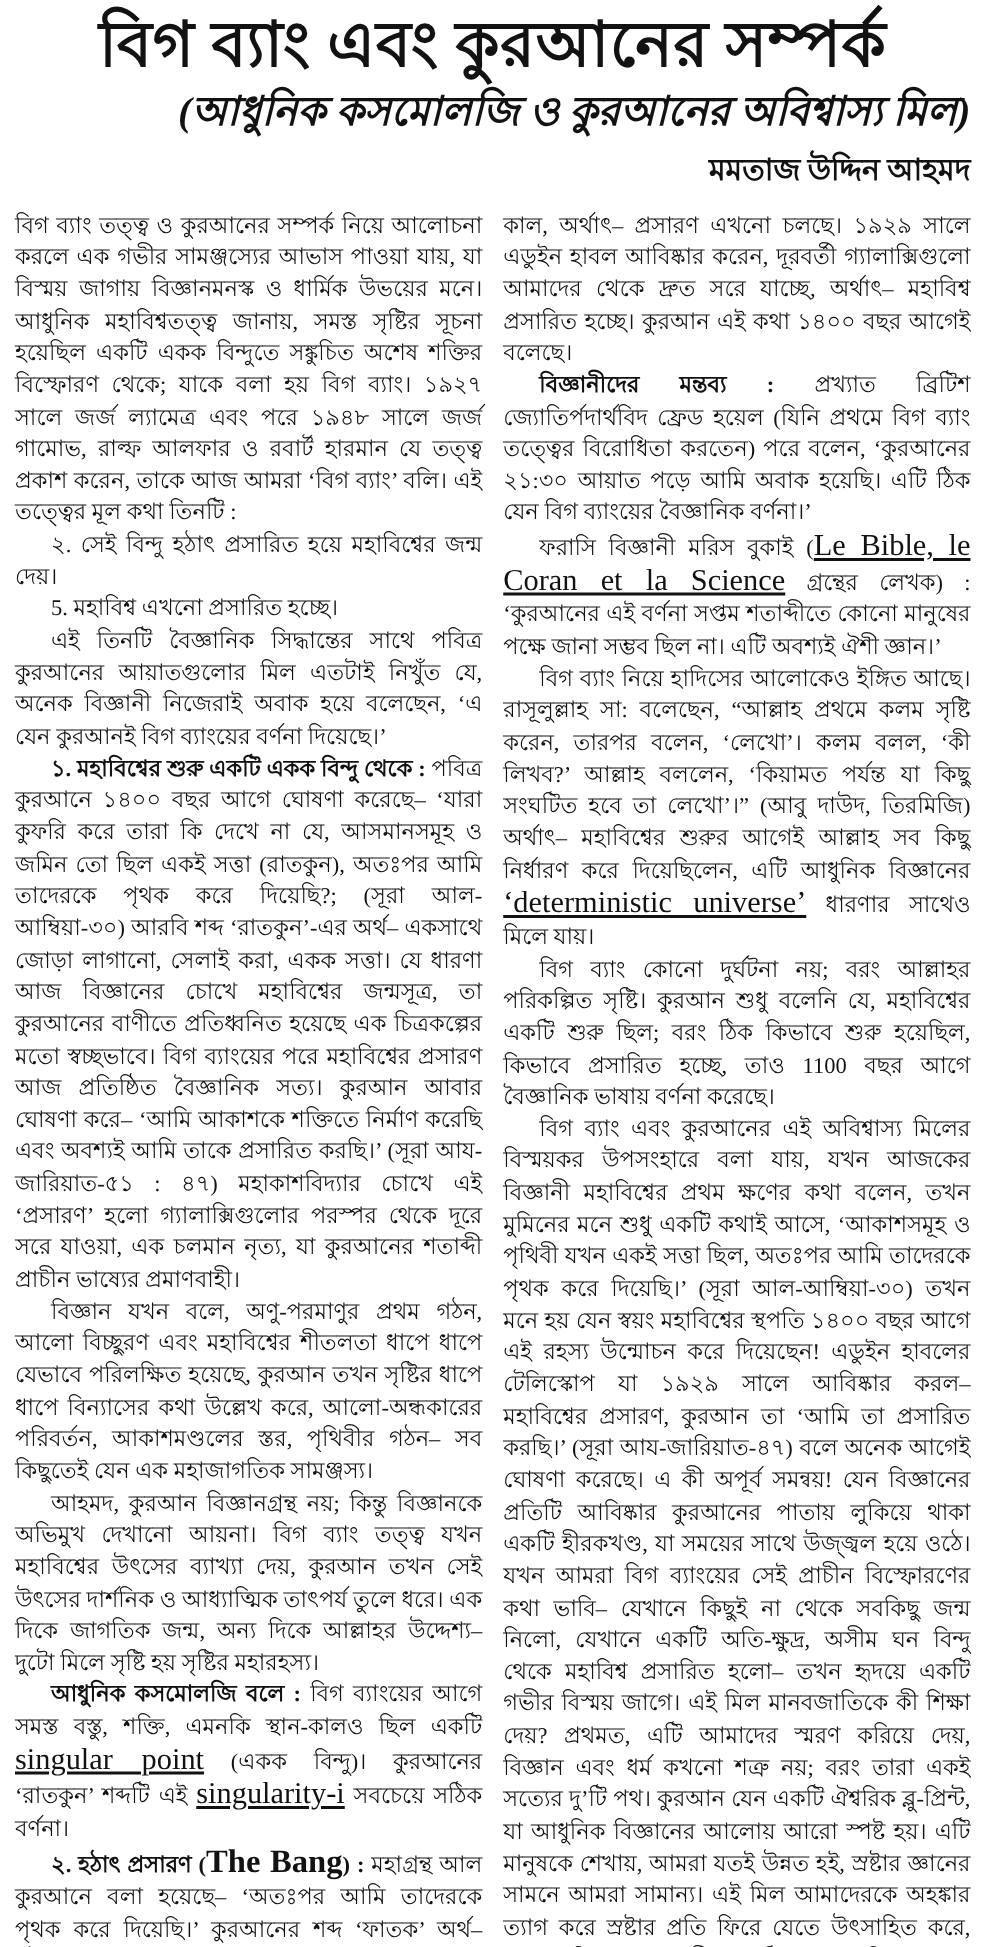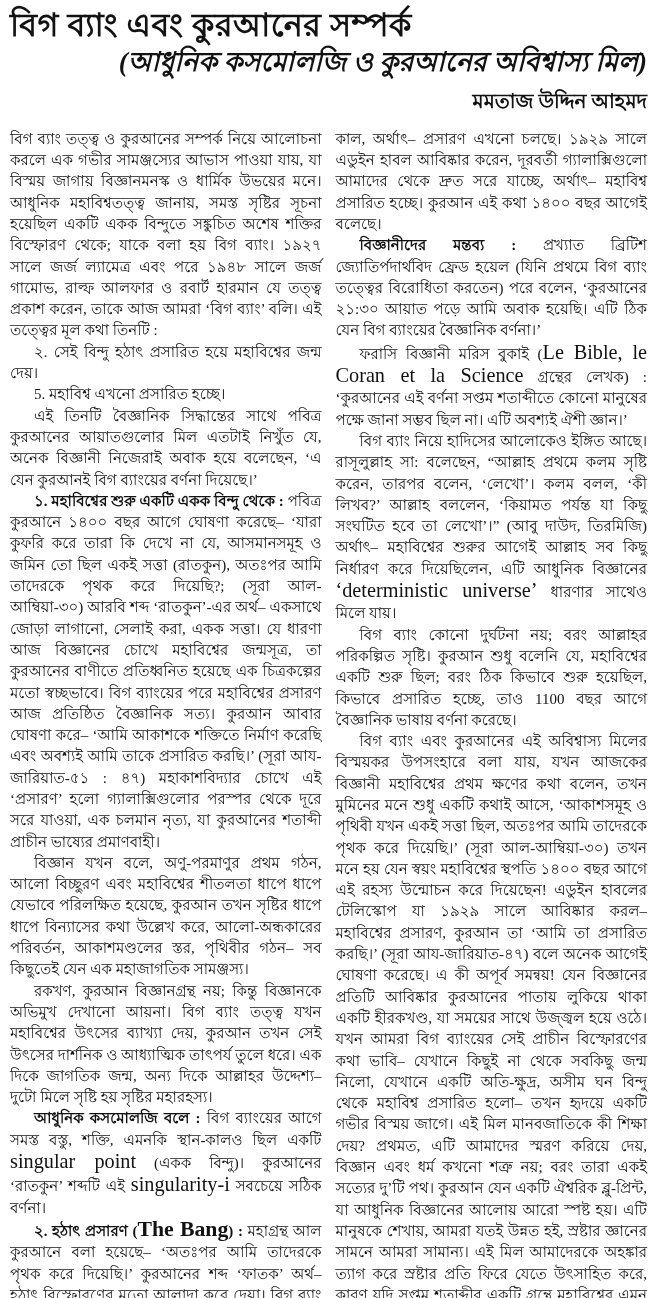--- a/index.html
+++ b/index.html
@@ -6,22 +6,22 @@
   body {
     width: 657px; height: 1298px;
     background: #ffffff;
     color: #121212;
     font-family: "Liberation Serif", "DejaVu Serif", serif;
     overflow: hidden;
   }
   .page { padding: 4px 10px 0 10px; box-sizing: border-box; width: 657px; }
   .title {
     margin: 2px 0 0 0;
-    font-size: 32px; font-weight: 700;
-    line-height: 1.2;
+    font-size: 42px; font-weight: 700;
+    text-align: center; line-height: 1.2;
     letter-spacing: 0.5px;
   }
   .subtitle {
     font-size: 27px; font-style: italic; font-weight: 600;
     text-align: right; line-height: 1.2; margin-top: 2px;
   }
   .author {
     font-size: 20px; font-weight: 700;
     text-align: right; margin-top: 7px;
   }
@@ -33,21 +33,21 @@
     flex: 1 1 0; min-width: 0;
     font-size: 15px; line-height: 1.42;
     text-align: justify;
     text-justify: inter-word;
   }
   .para { margin: 0; text-indent: 1.6em; word-break: break-word; }
   .para.noindent { text-indent: 0; }
   .seg-bold { font-weight: 700; }
   .seg-latin {
     font-family: "Liberation Serif", "DejaVu Serif", serif;
-    font-size: 1.35em; line-height: 1;
+    font-size: 1.35em; line-height: 1; text-decoration: underline;
   }
   .seg-latin-bold {
     font-family: "Liberation Serif", "DejaVu Serif", serif;
     font-size: 1.45em; line-height: 1; font-weight: 700; margin-top: 20px;
   }
 </style>
 </head>
 <body>
 
 <div class="page">
@@ -55,21 +55,21 @@
   <div class="subtitle">(আধুনিক কসমোলজি ও কুরআনের অবিশ্বাস্য মিল)</div>
   <div class="author">মমতাজ উদ্দিন আহমদ</div>
   <div class="columns">
     <div class="column" id="col-left">
         <p class="para noindent"><span class="seg seg-normal">বিগ ব্যাং তত্ত্ব ও কুরআনের সম্পর্ক নিয়ে আলোচনা করলে এক গভীর সামঞ্জস্যের আভাস পাওয়া যায়, যা বিস্ময় জাগায় বিজ্ঞানমনস্ক ও ধার্মিক উভয়ের মনে। আধুনিক মহাবিশ্বতত্ত্ব জানায়, সমস্ত সৃষ্টির সূচনা হয়েছিল একটি একক বিন্দুতে সঙ্কুচিত অশেষ শক্তির বিস্ফোরণ থেকে; যাকে বলা হয় বিগ ব্যাং। ১৯২৭ সালে জর্জ ল্যামেত্র এবং পরে ১৯৪৮ সালে জর্জ গামোভ, রাল্ফ আলফার ও রবার্ট হারমান যে তত্ত্ব প্রকাশ করেন, তাকে আজ আমরা ‘বিগ ব্যাং’ বলি। এই তত্ত্বের মূল কথা তিনটি :</span></p>
         <p class="para"><span class="seg seg-normal">২. সেই বিন্দু হঠাৎ প্রসারিত হয়ে মহাবিশ্বের জন্ম দেয়।</span></p>
         <p class="para"><span class="seg seg-normal">5. মহাবিশ্ব এখনো প্রসারিত হচ্ছে।</span></p>
         <p class="para"><span class="seg seg-normal">এই তিনটি বৈজ্ঞানিক সিদ্ধান্তের সাথে পবিত্র কুরআনের আয়াতগুলোর মিল এতটাই নিখুঁত যে, অনেক বিজ্ঞানী নিজেরাই অবাক হয়ে বলেছেন, ‘এ যেন কুরআনই বিগ ব্যাংয়ের বর্ণনা দিয়েছে।’</span></p>
         <p class="para"><span class="seg seg-bold">১. মহাবিশ্বের শুরু একটি একক বিন্দু থেকে :</span><span class="seg seg-normal"> পবিত্র কুরআনে ১৪০০ বছর আগে ঘোষণা করেছে– ‘যারা কুফরি করে তারা কি দেখে না যে, আসমানসমূহ ও জমিন তো ছিল একই সত্তা (রাতকুন), অতঃপর আমি তাদেরকে পৃথক করে দিয়েছি?; (সূরা আল-আম্বিয়া-৩০) আরবি শব্দ ‘রাতকুন’-এর অর্থ– একসাথে জোড়া লাগানো, সেলাই করা, একক সত্তা।  যে ধারণা আজ বিজ্ঞানের চোখে মহাবিশ্বের জন্মসূত্র, তা কুরআনের বাণীতে প্রতিধ্বনিত হয়েছে এক চিত্রকল্পের মতো স্বচ্ছভাবে। বিগ ব্যাংয়ের পরে মহাবিশ্বের প্রসারণ আজ প্রতিষ্ঠিত বৈজ্ঞানিক সত্য। কুরআন আবার ঘোষণা করে– ‘আমি আকাশকে শক্তিতে নির্মাণ করেছি এবং অবশ্যই আমি তাকে প্রসারিত করছি।’ (সূরা আয-জারিয়াত-৫১ : ৪৭) মহাকাশবিদ্যার চোখে এই ‘প্রসারণ’ হলো গ্যালাক্সিগুলোর পরস্পর থেকে দূরে সরে যাওয়া, এক চলমান নৃত্য, যা কুরআনের শতাব্দী প্রাচীন ভাষ্যের প্রমাণবাহী।</span></p>
         <p class="para"><span class="seg seg-normal">বিজ্ঞান যখন বলে, অণু-পরমাণুর প্রথম গঠন, আলো বিচ্ছুরণ এবং মহাবিশ্বের শীতলতা ধাপে ধাপে যেভাবে পরিলক্ষিত হয়েছে, কুরআন তখন সৃষ্টির ধাপে ধাপে বিন্যাসের কথা উল্লেখ করে, আলো-অন্ধকারের পরিবর্তন, আকাশমণ্ডলের স্তর, পৃথিবীর গঠন– সব কিছুতেই যেন এক মহাজাগতিক সামঞ্জস্য।</span></p>
-        <p class="para"><span class="seg seg-normal">রকখণ, কুরআন বিজ্ঞানগ্রন্থ নয়; কিন্তু বিজ্ঞানকে অভিমুখ দেখানো আয়না। বিগ ব্যাং তত্ত্ব যখন মহাবিশ্বের উৎসের ব্যাখ্যা দেয়, কুরআন তখন সেই উৎসের দার্শনিক ও আধ্যাত্মিক তাৎপর্য তুলে ধরে। এক দিকে জাগতিক জন্ম, অন্য দিকে আল্লাহর উদ্দেশ্য– দুটো মিলে সৃষ্টি হয় সৃষ্টির মহারহস্য।</span></p>
+        <p class="para"><span class="seg seg-normal">আহমদ, কুরআন বিজ্ঞানগ্রন্থ নয়; কিন্তু বিজ্ঞানকে অভিমুখ দেখানো আয়না। বিগ ব্যাং তত্ত্ব যখন মহাবিশ্বের উৎসের ব্যাখ্যা দেয়, কুরআন তখন সেই উৎসের দার্শনিক ও আধ্যাত্মিক তাৎপর্য তুলে ধরে। এক দিকে জাগতিক জন্ম, অন্য দিকে আল্লাহর উদ্দেশ্য– দুটো মিলে সৃষ্টি হয় সৃষ্টির মহারহস্য।</span></p>
         <p class="para"><span class="seg seg-bold">আধুনিক কসমোলজি বলে :</span><span class="seg seg-normal"> বিগ ব্যাংয়ের আগে সমস্ত বস্তু, শক্তি, এমনকি স্থান-কালও ছিল একটি </span><span class="seg seg-latin">singular point</span><span class="seg seg-normal"> (একক বিন্দু)। কুরআনের ‘রাতকুন’ শব্দটি এই </span><span class="seg seg-latin">singularity-i</span><span class="seg seg-normal"> সবচেয়ে সঠিক বর্ণনা।</span></p>
         <p class="para"><span class="seg seg-bold">২. হঠাৎ প্রসারণ (</span><span class="seg seg-latin-bold">The Bang</span><span class="seg seg-bold">) :</span><span class="seg seg-normal"> মহাগ্রন্থ আল কুরআনে বলা হয়েছে– ‘অতঃপর আমি তাদেরকে পৃথক করে দিয়েছি।’ কুরআনের শব্দ ‘ফাতক’ অর্থ– হঠাৎ বিস্ফোরণের মতো আলাদা করে দেয়া।  বিগ ব্যাং তত্ত্বের নামই তো ‘বিস্ফোরণ’ (</span></p>
       </div>
     <div class="column" id="col-right">
         <p class="para noindent"><span class="seg seg-normal">কাল, অর্থাৎ– প্রসারণ এখনো চলছে। ১৯২৯ সালে এডুইন হাবল আবিষ্কার করেন, দূরবর্তী গ্যালাক্সিগুলো আমাদের থেকে দ্রুত সরে যাচ্ছে, অর্থাৎ– মহাবিশ্ব প্রসারিত হচ্ছে। কুরআন এই কথা ১৪০০ বছর আগেই বলেছে।</span></p>
         <p class="para"><span class="seg seg-bold">বিজ্ঞানীদের মন্তব্য :</span><span class="seg seg-normal"> প্রখ্যাত ব্রিটিশ জ্যোতির্পদার্থবিদ ফ্রেড হয়েল (যিনি প্রথমে বিগ ব্যাং তত্ত্বের বিরোধিতা করতেন) পরে বলেন, ‘কুরআনের ২১:৩০ আয়াত পড়ে আমি অবাক হয়েছি। এটি ঠিক যেন বিগ ব্যাংয়ের বৈজ্ঞানিক বর্ণনা।’</span></p>
         <p class="para"><span class="seg seg-normal">ফরাসি বিজ্ঞানী মরিস বুকাই (</span><span class="seg seg-latin">Le Bible, le Coran et la Science</span><span class="seg seg-normal"> গ্রন্থের লেখক) : ‘কুরআনের এই বর্ণনা সপ্তম শতাব্দীতে কোনো মানুষের পক্ষে জানা সম্ভব ছিল না। এটি অবশ্যই ঐশী জ্ঞান।’</span></p>
         <p class="para"><span class="seg seg-normal">বিগ ব্যাং নিয়ে হাদিসের আলোকেও ইঙ্গিত আছে। রাসূলুল্লাহ সা: বলেছেন, “আল্লাহ প্রথমে কলম সৃষ্টি করেন, তারপর বলেন, ‘লেখো’। কলম বলল, ‘কী লিখব?’ আল্লাহ বললেন, ‘কিয়ামত পর্যন্ত যা কিছু সংঘটিত হবে তা লেখো’।” (আবু দাউদ, তিরমিজি) অর্থাৎ– মহাবিশ্বের শুরুর আগেই আল্লাহ সব কিছু নির্ধারণ করে দিয়েছিলেন, এটি আধুনিক বিজ্ঞানের </span><span class="seg seg-latin">‘deterministic universe’</span><span class="seg seg-normal"> ধারণার সাথেও মিলে যায়।</span></p>
         <p class="para"><span class="seg seg-normal">বিগ ব্যাং কোনো দুর্ঘটনা নয়; বরং আল্লাহর পরিকল্পিত সৃষ্টি। কুরআন শুধু বলেনি যে, মহাবিশ্বের একটি শুরু ছিল; বরং ঠিক কিভাবে শুরু হয়েছিল, কিভাবে প্রসারিত হচ্ছে, তাও 1100 বছর আগে বৈজ্ঞানিক ভাষায় বর্ণনা করেছে।</span></p>
         <p class="para"><span class="seg seg-normal">বিগ ব্যাং এবং কুরআনের এই অবিশ্বাস্য মিলের বিস্ময়কর উপসংহারে বলা যায়, যখন আজকের বিজ্ঞানী মহাবিশ্বের প্রথম ক্ষণের কথা বলেন, তখন মুমিনের মনে শুধু একটি কথাই আসে, ‘আকাশসমূহ ও পৃথিবী যখন একই সত্তা ছিল, অতঃপর আমি তাদেরকে পৃথক করে দিয়েছি।’ (সূরা আল-আম্বিয়া-৩০) তখন মনে হয় যেন স্বয়ং মহাবিশ্বের স্থপতি ১৪০০ বছর আগে এই রহস্য উন্মোচন করে দিয়েছেন! এডুইন হাবলের টেলিস্কোপ যা ১৯২৯ সালে আবিষ্কার করল– মহাবিশ্বের প্রসারণ, কুরআন তা ‘আমি তা প্রসারিত করছি।’ (সূরা আয-জারিয়াত-৪৭) বলে অনেক আগেই ঘোষণা করেছে। এ কী অপূর্ব সমন্বয়! যেন বিজ্ঞানের প্রতিটি আবিষ্কার কুরআনের পাতায় লুকিয়ে থাকা একটি হীরকখণ্ড, যা সময়ের সাথে উজ্জ্বল হয়ে ওঠে। যখন আমরা বিগ ব্যাংয়ের সেই প্রাচীন বিস্ফোরণের কথা ভাবি– যেখানে কিছুই না থেকে সবকিছু জন্ম নিলো, যেখানে একটি অতি-ক্ষুদ্র, অসীম ঘন বিন্দু থেকে মহাবিশ্ব প্রসারিত হলো– তখন হৃদয়ে একটি গভীর বিস্ময় জাগে। এই মিল মানবজাতিকে কী শিক্ষা দেয়? প্রথমত, এটি আমাদের স্মরণ করিয়ে দেয়, বিজ্ঞান এবং ধর্ম কখনো শত্রু নয়; বরং তারা একই সত্যের দু’টি পথ। কুরআন যেন একটি ঐশ্বরিক ব্লু-প্রিন্ট, যা আধুনিক বিজ্ঞানের আলোয় আরো স্পষ্ট হয়। এটি মানুষকে শেখায়, আমরা যতই উন্নত হই, স্রষ্টার জ্ঞানের সামনে আমরা সামান্য। এই মিল আমাদেরকে অহঙ্কার ত্যাগ করে স্রষ্টার প্রতি ফিরে যেতে উৎসাহিত করে, কারণ যদি সপ্তম শতাব্দীর একটি গ্রন্থে মহাবিশ্বের এমন রহস্য লুকিয়ে থাকে, তাহলে সেই গ্রন্থের বার্তা– তাওহিদ, ন্যায়, ধৈর্য-কতটা গভীর! এটি মানবজাতিকে ঐক্যবদ্ধ করে, যাতে আমরা বিজ্ঞানের মাধ্যমে স্রষ্টাকে আরো গভীরভাবে জানি এবং ধর্মের মাধ্যমে বিজ্ঞানকে আরো অর্থবহ করি। সুবহানআল্লাহ! এই মিল নয় শুধু বিস্ময়, এটি একটি ডাক– ফিরে আসার ডাক, সেই মহান স্থপতির কাছে।</span></p>

